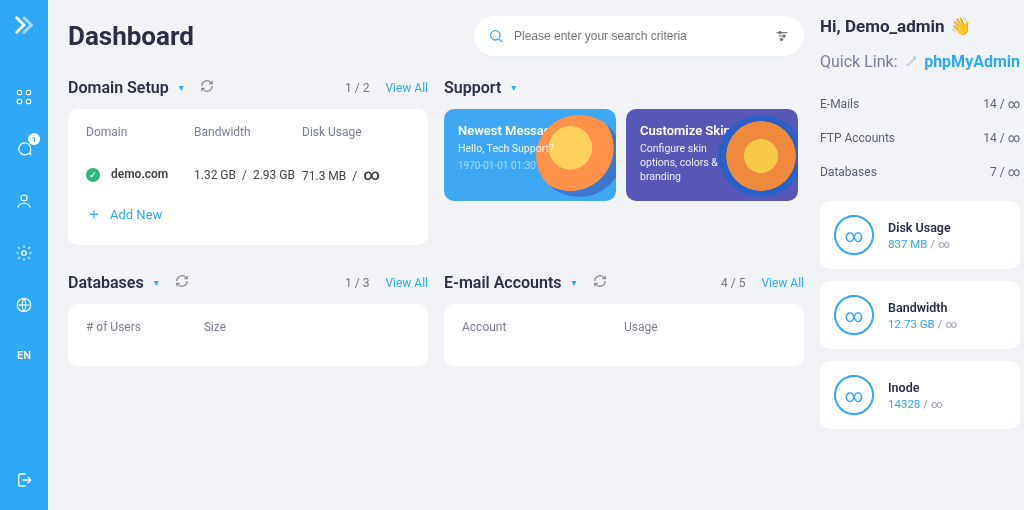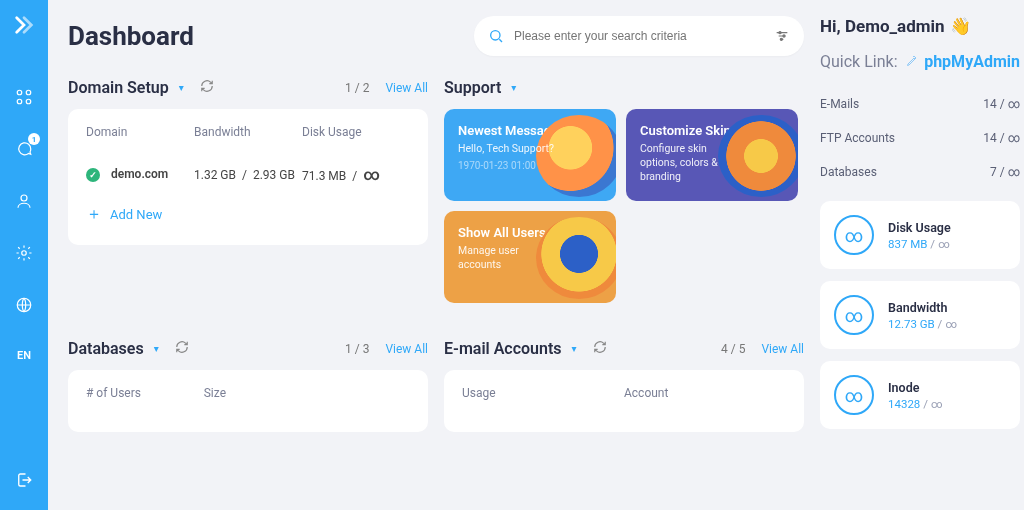--- a/index.html
+++ b/index.html
@@ -236,31 +236,26 @@
         <div class="inner-col">
           <div class="sect-head">
             <span class="sect-title">Support</span>
             <span class="chev">▾</span>
           </div>
           <div class="tiles">
             <div class="tile blue">
               <div class="blob"></div>
               <div class="t-title">Newest Message</div>
               <div class="t-sub">Hello, Tech Support?</div>
-              <div class="t-date">1970-01-23 01:00</div>
+              <div class="t-date">1970-01-01 01:30</div>
             </div>
             <div class="tile purple">
               <div class="blob"></div>
               <div class="t-title">Customize Skin</div>
               <div class="t-sub">Configure skin options, colors &amp; branding</div>
-            </div>
-            <div class="tile orange">
-              <div class="blob"></div>
-              <div class="t-title">Show All Users</div>
-              <div class="t-sub">Manage user accounts</div>
             </div>
           </div>
         </div>
       </div>
 
       <div class="inner" style="margin-top:28px;">
 
         <div class="inner-col">
           <div class="sect-head">
             <span class="sect-title">Databases</span>
@@ -291,22 +286,22 @@
               <svg width="14" height="14" viewBox="0 0 24 24" fill="none" stroke="#888" stroke-width="2">
                   <path d="M3 12a9 9 0 0115-6.7L21 8M21 3v5h-5M21 12a9 9 0 01-15 6.7L3 16M3 21v-5h5"></path>
                 </svg>
             </span>
             <span class="spacer"></span>
             <span class="pager"><span>4</span> / <span>5</span></span>
             <span class="viewall">View All</span>
           </div>
           <div class="card">
             <div class="thead">
+              <div class="cell">Account</div>
               <div class="cell">Usage</div>
-              <div class="cell">Account</div>
             </div>
 
           </div>
         </div>
       </div>
     </div>
 
     <div class="col-right">
       <div class="greet">
         <span><span>Hi,</span> <span>Demo_admin</span></span>

